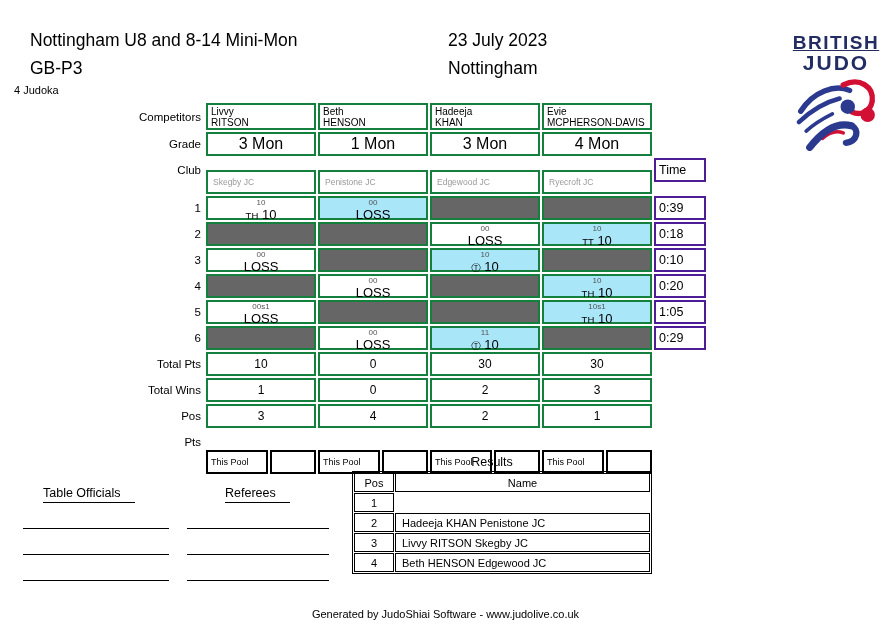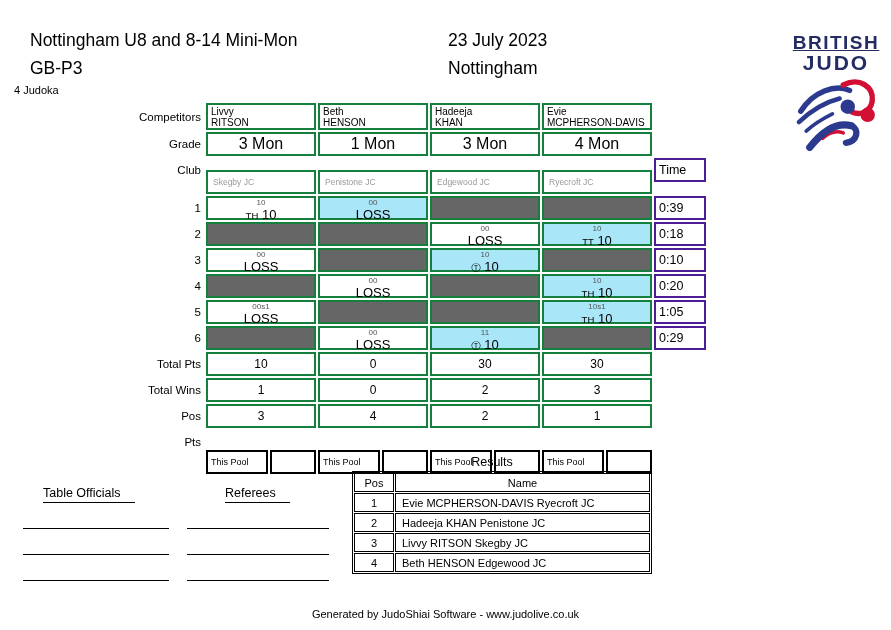--- a/index.html
+++ b/index.html
@@ -272,21 +272,20 @@
   </div>
 
   <div class="abs res-title">Results</div>
   <div class="abs res">
     <div class="rrow rhead">
       <div class="rcell rpos">Pos</div>
       <div class="rcell rname">Name</div>
     </div>
     <div class="rrow">
       <div class="rcell rpos">1</div>
-      <div class="rcell rname">Evie MCPHERSON-DAVIS Ryecroft JC</div>
     </div>
     <div class="rrow">
       <div class="rcell rpos">2</div>
       <div class="rcell rname">Hadeeja KHAN Penistone JC</div>
     </div>
     <div class="rrow">
       <div class="rcell rpos">3</div>
       <div class="rcell rname">Livvy RITSON Skegby JC</div>
     </div>
     <div class="rrow">

